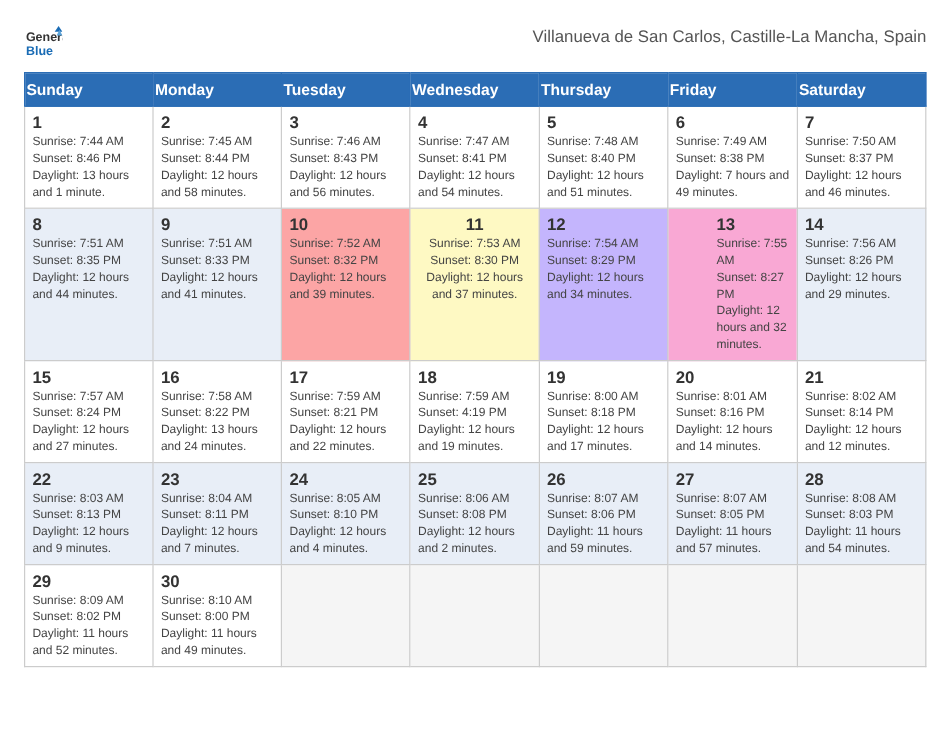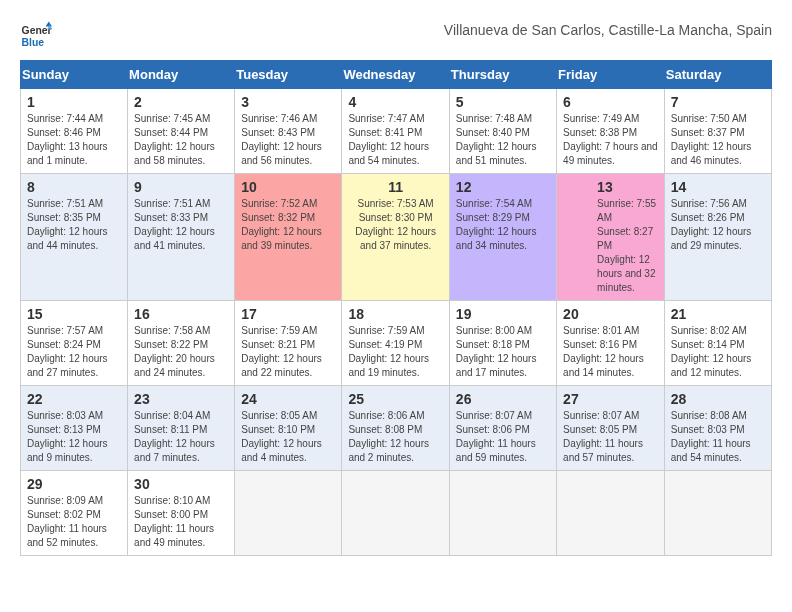--- a/index.html
+++ b/index.html
@@ -167,21 +167,21 @@
             <div class="day-info"><span>Sunrise: 7:56 AM</span><br><span>Sunset: 8:26 PM</span><br><span>Daylight: 12 hours and 29 minutes.</span></div>
           </td>
         </tr>
         <tr>
           <td>
             <span class="day-number">15</span>
             <div class="day-info"><span>Sunrise: 7:57 AM</span><br><span>Sunset: 8:24 PM</span><br><span>Daylight: 12 hours and 27 minutes.</span></div>
           </td>
           <td>
             <span class="day-number">16</span>
-            <div class="day-info"><span>Sunrise: 7:58 AM</span><br><span>Sunset: 8:22 PM</span><br><span>Daylight: 20 hours and 24 minutes.</span></div>
+            <div class="day-info"><span>Sunrise: 7:58 AM</span><br><span>Sunset: 8:22 PM</span><br><span>Daylight: 13 hours and 24 minutes.</span></div>
           </td>
           <td>
             <span class="day-number">17</span>
             <div class="day-info"><span>Sunrise: 7:59 AM</span><br><span>Sunset: 8:21 PM</span><br><span>Daylight: 12 hours and 22 minutes.</span></div>
           </td>
           <td>
             <span class="day-number">18</span>
             <div class="day-info"><span>Sunrise: 7:59 AM</span><br><span>Sunset: 4:19 PM</span><br><span>Daylight: 12 hours and 19 minutes.</span></div>
           </td>
           <td>

